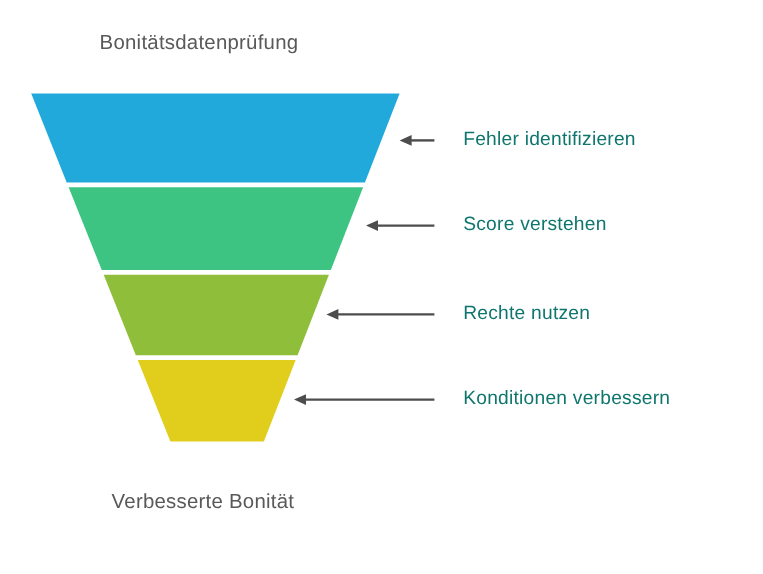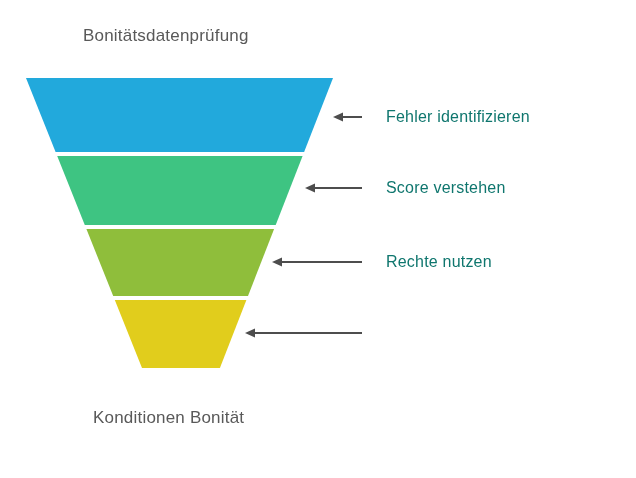--- a/index.html
+++ b/index.html
@@ -80,16 +80,17 @@
     <line x1="362" y1="333" x2="253" y2="333" stroke-width="2" stroke="#4D4D4D"></line>
     <polygon points="245,333 255,328.5 255,337.5" fill="#4D4D4D"></polygon>
   </svg>
 
   <div class="stage-label l1">Fehler identifizieren</div>
 
   <div class="stage-label l3">Rechte nutzen</div>
 
   <div class="stage-label l2">Score verstehen</div>
 
+  <div class="stage-label l4">Konditionen verbessern</div>
 
-  <div class="footer">Konditionen Bonität</div>
+  <div class="footer">Verbesserte Bonität</div>
 
 </div>
 
 </body></html>

